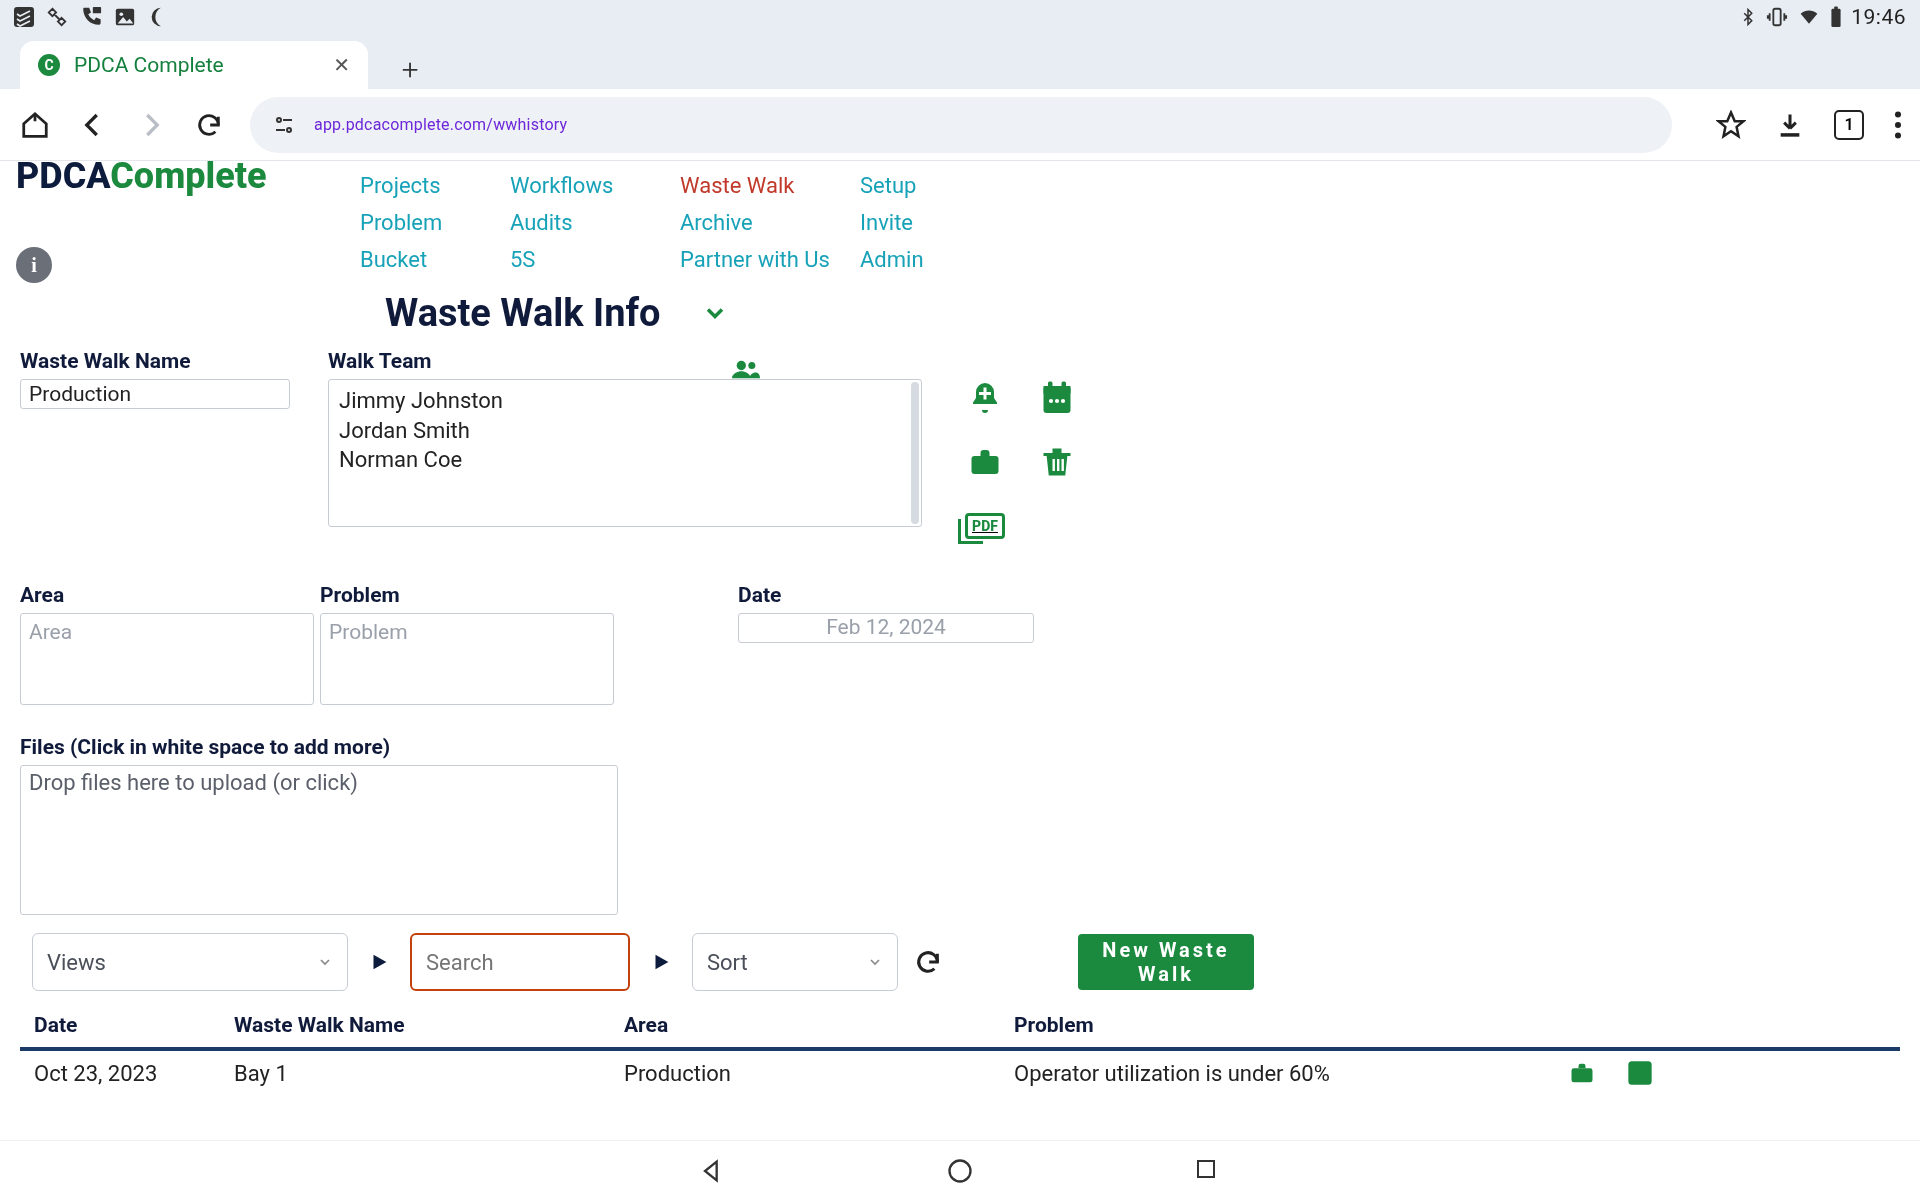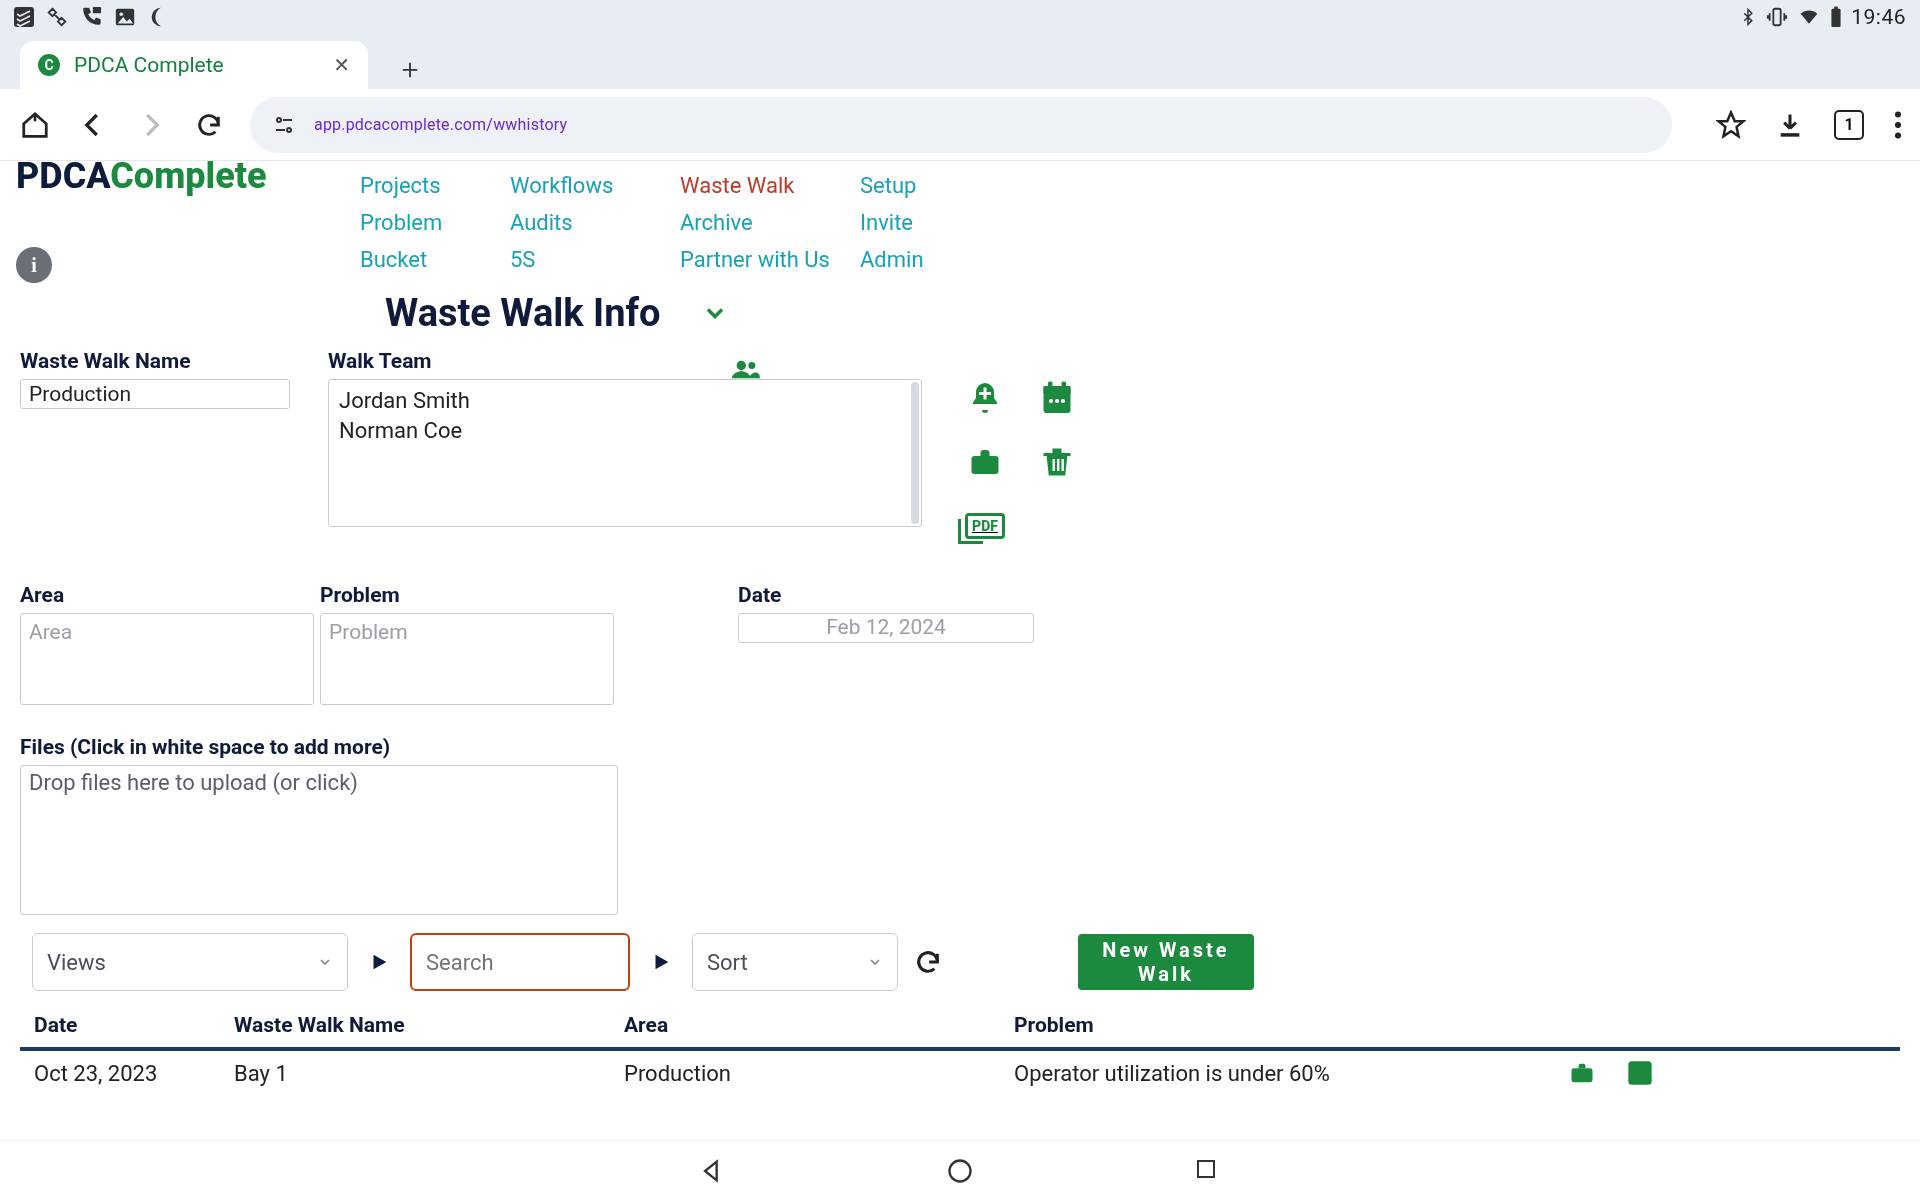--- a/index.html
+++ b/index.html
@@ -433,20 +433,21 @@
           <div class="lbl">Walk Team</div>
           <span>
               <svg width="28" height="20" viewBox="0 0 24 16" fill="#1b8a3e">
                 <circle cx="8" cy="5" r="4"></circle>
                 <circle cx="17" cy="5" r="3"></circle>
                 <path d="M0 16c0-4 5-6 8-6s8 2 8 6zM15 16c0-3 3-5 5-5s4 1 4 5z"></path>
               </svg>
             </span>
         </div>
         <div class="team-box">
+          <div>Jimmy Johnston</div>
           <div>Jordan Smith</div>
           <div>Norman Coe</div>
         </div>
       </div>
       <div class="col-actions">
         <div class="icon-grid">
           <div class="icon-btn">
               <svg viewBox="0 0 24 24">
                 <path d="M12 2a6 6 0 00-6 6v4l-2 3v1h16v-1l-2-3V8a6 6 0 00-6-6zm-2 18a2 2 0 004 0z"></path>
                 <path d="M11 5h2v3h3v2h-3v3h-2v-3H8V8h3z" fill="#fff"></path>

